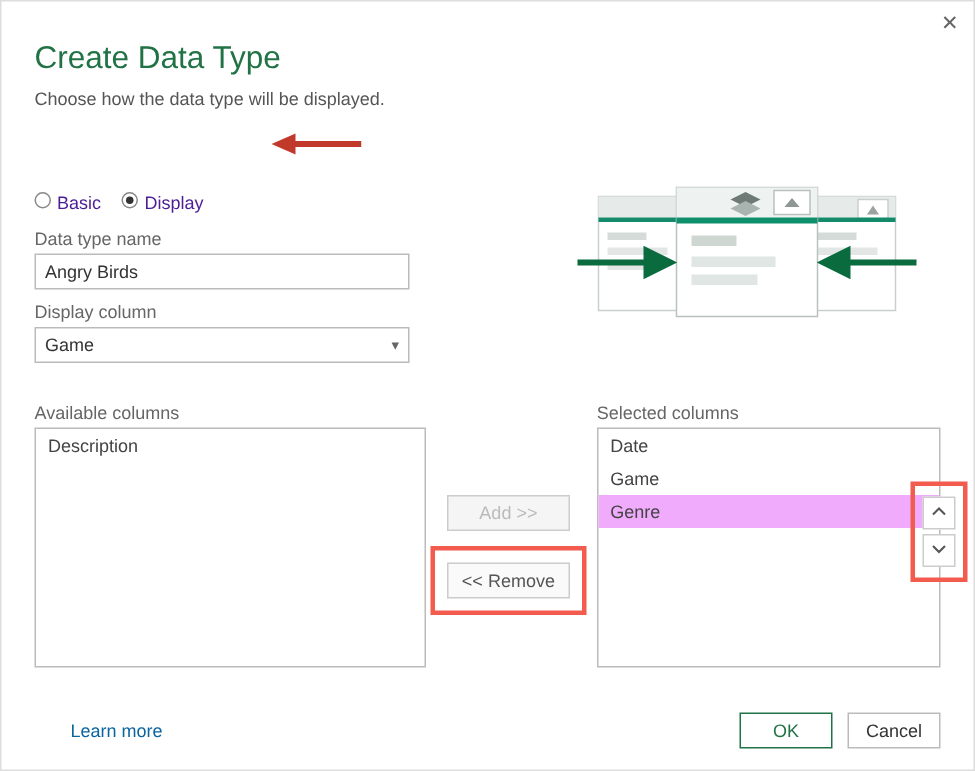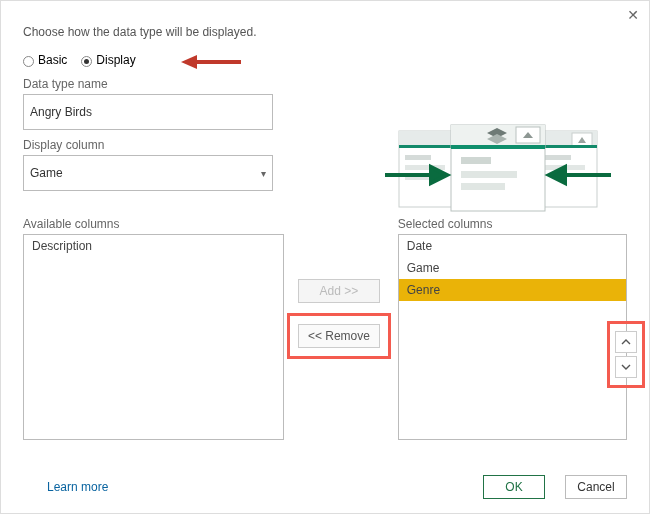--- a/index.html
+++ b/index.html
@@ -38,24 +38,25 @@
   }
   .radios {
     display: flex;
     align-items: center;
     gap: 14px;
     margin-bottom: 10px;
     position: relative;
   }
   .radio {
     display: inline-flex;
-    align-items: flex-end;
+    align-items: flex-start;
     gap: 4px;
-    color: #000000;
-    cursor: pointer;
+    color: #4c1d95;
+    cursor: pointer;
+    margin-top: 41px;
   }
   .radio-dot {
     width: 11px; height: 11px;
     border: 1px solid #888;
     border-radius: 50%;
     display: inline-flex;
     align-items: center;
     justify-content: center;
     background: #fff;
   }
@@ -71,21 +72,21 @@
     top: 0px;
     color: #c0392b;
   }
   .field-label {
     color: #666;
     font-size: 12px;
     margin: 8px 0 3px 0;
   }
   .text-input, .select-input {
     width: 250px;
-    height: 36px;
+    height: 24px;
     border: 1px solid #bbb;
     background: #fff;
     padding: 2px 6px;
     font-size: 12px;
     color: #333;
     display: flex;
     align-items: center;
     justify-content: space-between;
   }
   .select-input .caret {
@@ -108,30 +109,30 @@
     align-items: center;
     gap: 10px;
   }
   .col-right {
     width: 230px;
     margin-left: 4px;
   }
   .listbox {
     border: 1px solid #bbb;
     background: #fff;
-    height: 206px;
+    height: 160px;
     overflow: hidden;
   }
   .listbox .item {
     padding: 4px 8px;
     font-size: 12px;
     color: #444;
   }
   .listbox .item.sel {
-    background: #eab308;
+    background: #f0abfc;
   }
   .small-btn {
     border: 1px solid #ccc;
     background: #fafafa;
     color: #555;
     font-size: 12px;
     width: 82px;
     height: 24px;
     display: flex;
     align-items: center;
@@ -188,21 +189,21 @@
     justify-content: space-between;
   }
   .learn {
     color: #0a64a0;
     font-size: 12px;
     cursor: pointer;
     margin-left: 24px;
   }
   .btns {
     display: flex;
-    gap: 20px;
+    gap: 10px;
     text-align: right;
   }
   .btn {
     min-width: 62px;
     height: 24px;
     border: 1px solid #bbb;
     background: #fff;
     display: flex;
     align-items: center;
     justify-content: center;
@@ -215,20 +216,21 @@
     border: 1px solid #217346;
     color: #217346;
   }
 </style>
 </head>
 <body>
 
 <div class="close-x">✕</div>
 
 <div class="dlg">
+  <h1 class="title">Create Data Type</h1>
   <div class="subtitle">Choose how the data type will be displayed.</div>
 
   <div class="radios">
     <span class="radio">
       <span class="radio-dot"></span>
       <span>Basic</span>
     </span>
     <span class="radio">
       <span class="radio-dot sel"></span>
       <span>Display</span>

